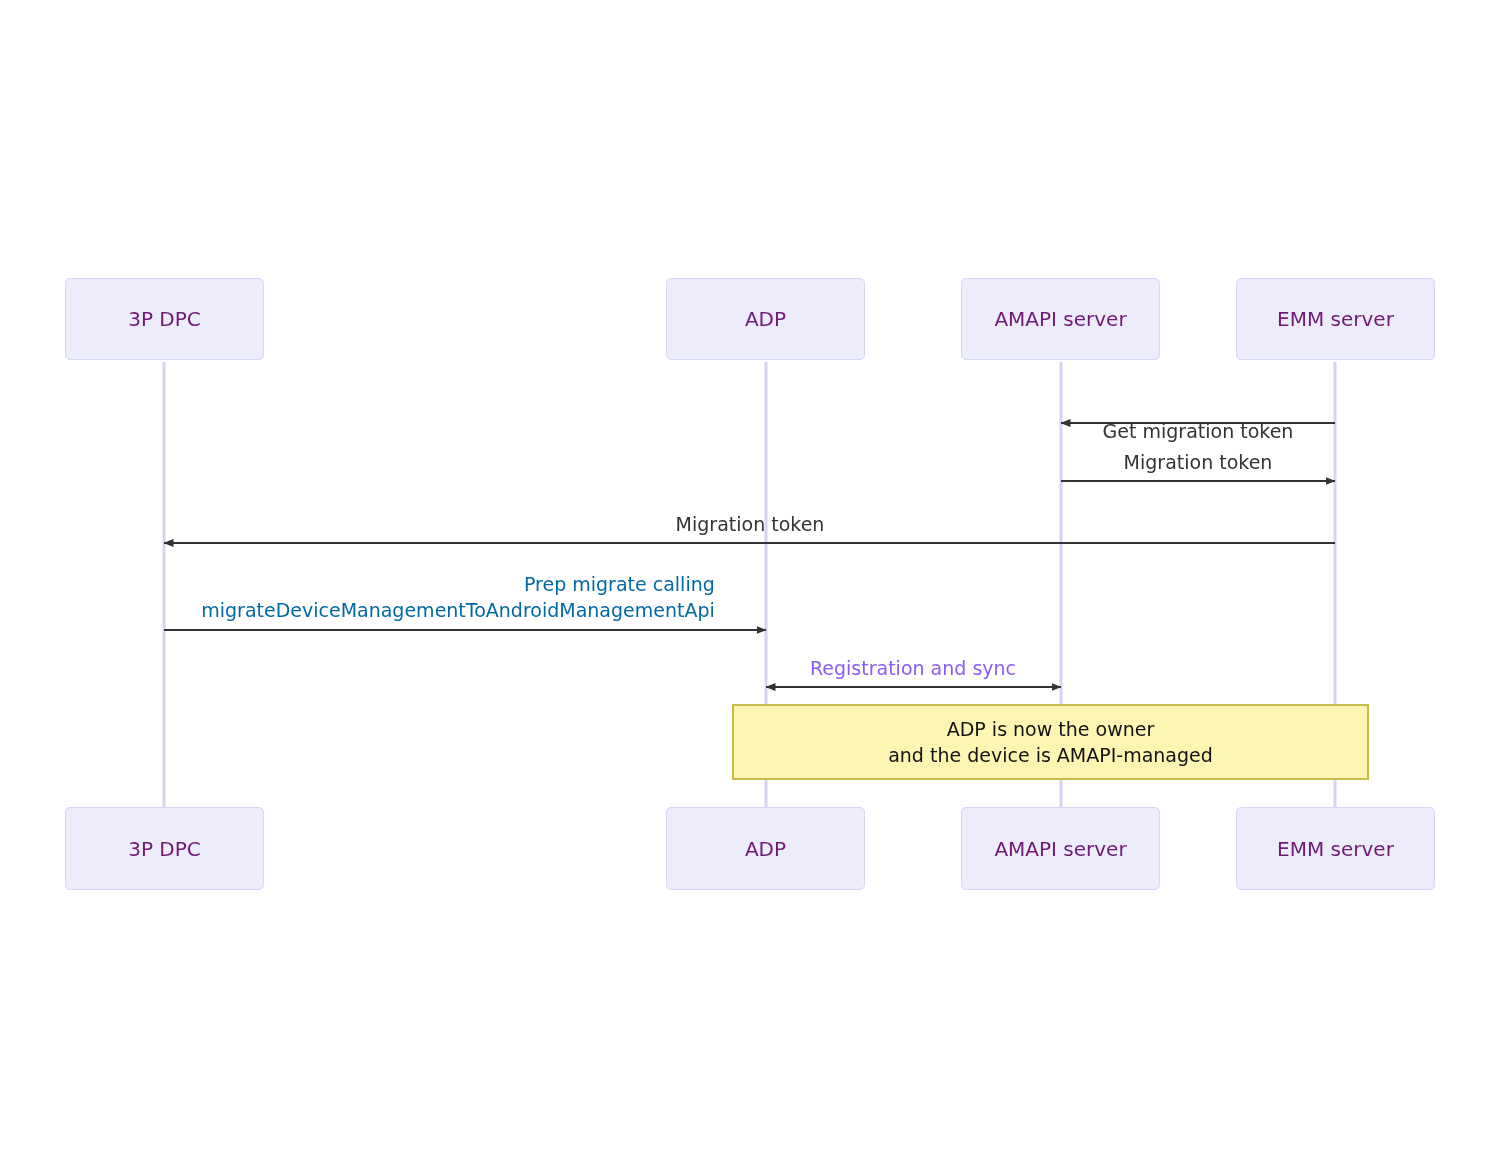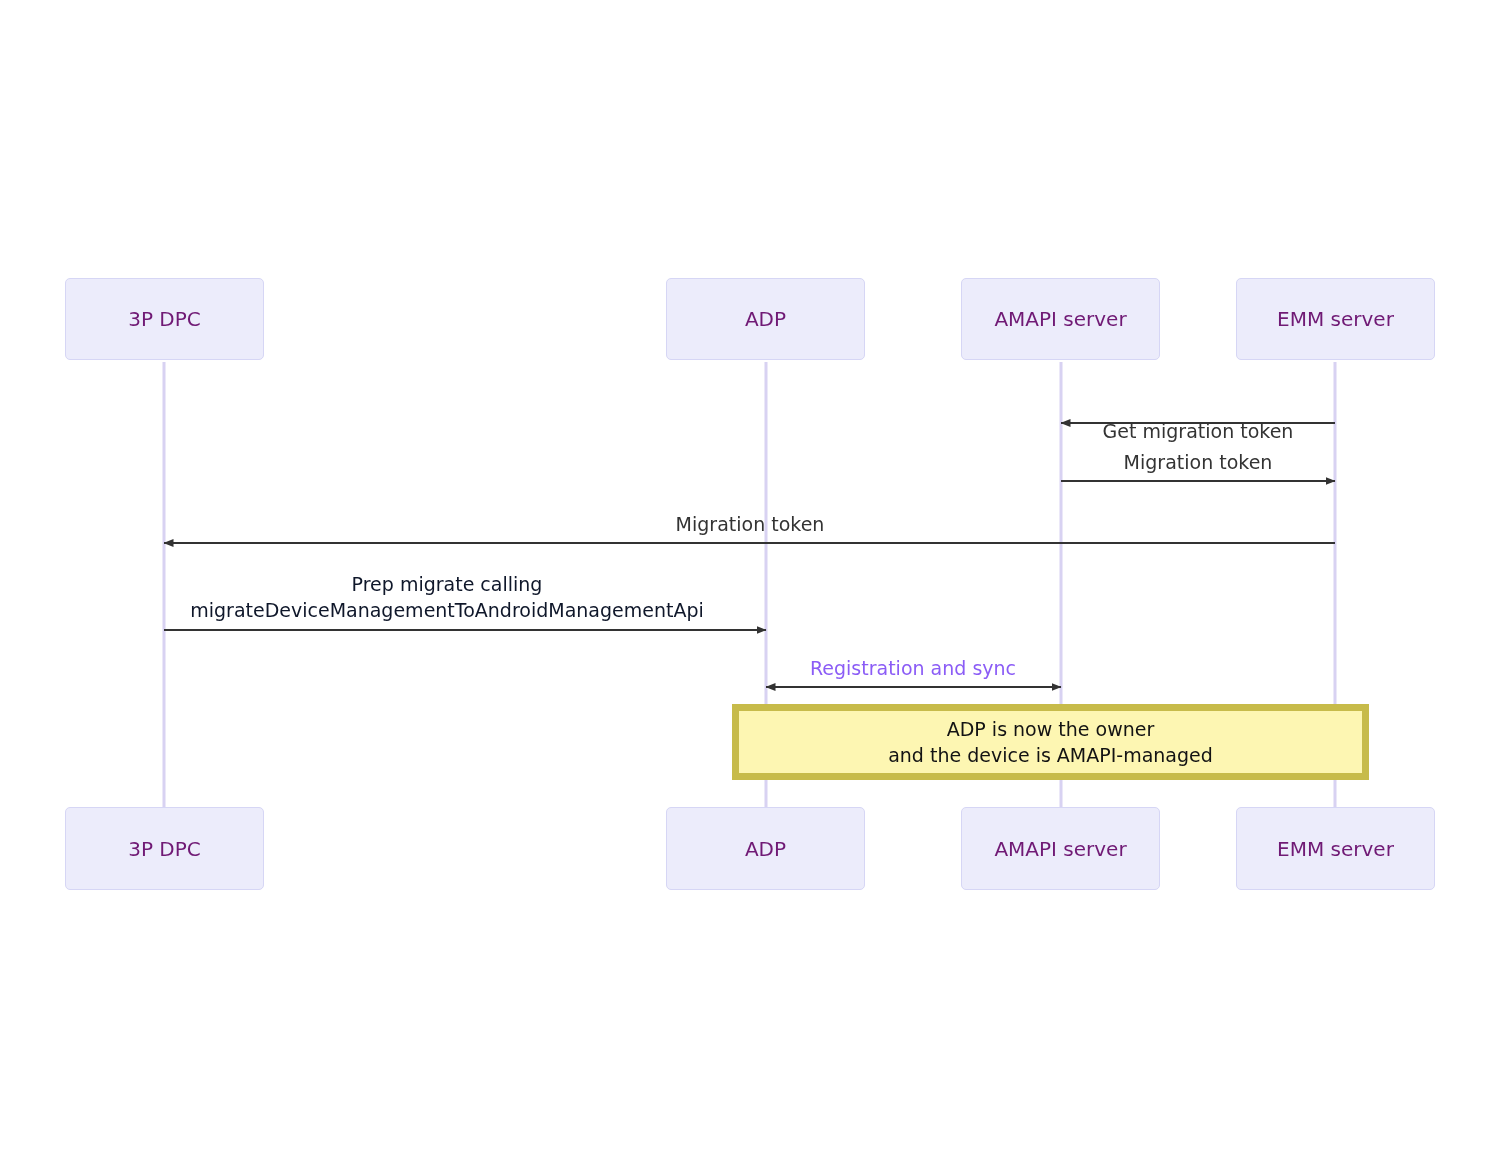--- a/index.html
+++ b/index.html
@@ -42,21 +42,21 @@
     font-size: 20px;
     color: #701a75;
     line-height: 1.2;
     text-align: center;
     white-space: nowrap;
   }
   
   .note-box {
     position: absolute;
     background: #fdf6b2;
-    border: 7px solid #0ea5e9;
+    border: 2px solid #0ea5e9;
     box-sizing: border-box;
     display: flex;
     align-items: center;
     justify-content: center;
   }
   .note-text {
     font-size: 19px;
     color: #131313;
     text-align: center;
     line-height: 1.38;
@@ -125,21 +125,21 @@
       </div>
       <div class="participant" style="left: 1236px; top: 807px; width: 199px; height: 83px; background: rgb(236, 236, 251); border-color: rgb(214, 214, 245);">
         <span class="participant-label">EMM server</span>
       </div>
     </div>
 
   <div id="msg-labels">
       <div class="msg-label" style="left: 1198px; top: 391px; color: rgb(51, 51, 51); margin-top: 28px;">Get migration token</div>
       <div class="msg-label" style="left: 1198px; top: 450px; color: rgb(51, 51, 51);">Migration token</div>
       <div class="msg-label" style="left: 750px; top: 512px; color: rgb(51, 51, 51);">Migration token</div>
-      <div class="msg-label" style="left: 447px; top: 572px; color: #0f172a;">Prep migrate calling
+      <div class="msg-label" style="left: 458px; top: 572px; color: #0369a1; text-align: right;">Prep migrate calling
 migrateDeviceManagementToAndroidManagementApi</div>
       <div class="msg-label" style="left: 913px; top: 656px; color: #8b5cf6;">Registration and sync</div>
     </div>
 
   <div id="notes">
       <div class="note-box" style="left: 732px; top: 704px; width: 637px; height: 76px; background: rgb(253, 246, 178); border-color: rgb(199, 187, 74);">
         <div class="note-text">ADP is now the owner
 and the device is AMAPI-managed</div>
       </div>
     </div>

